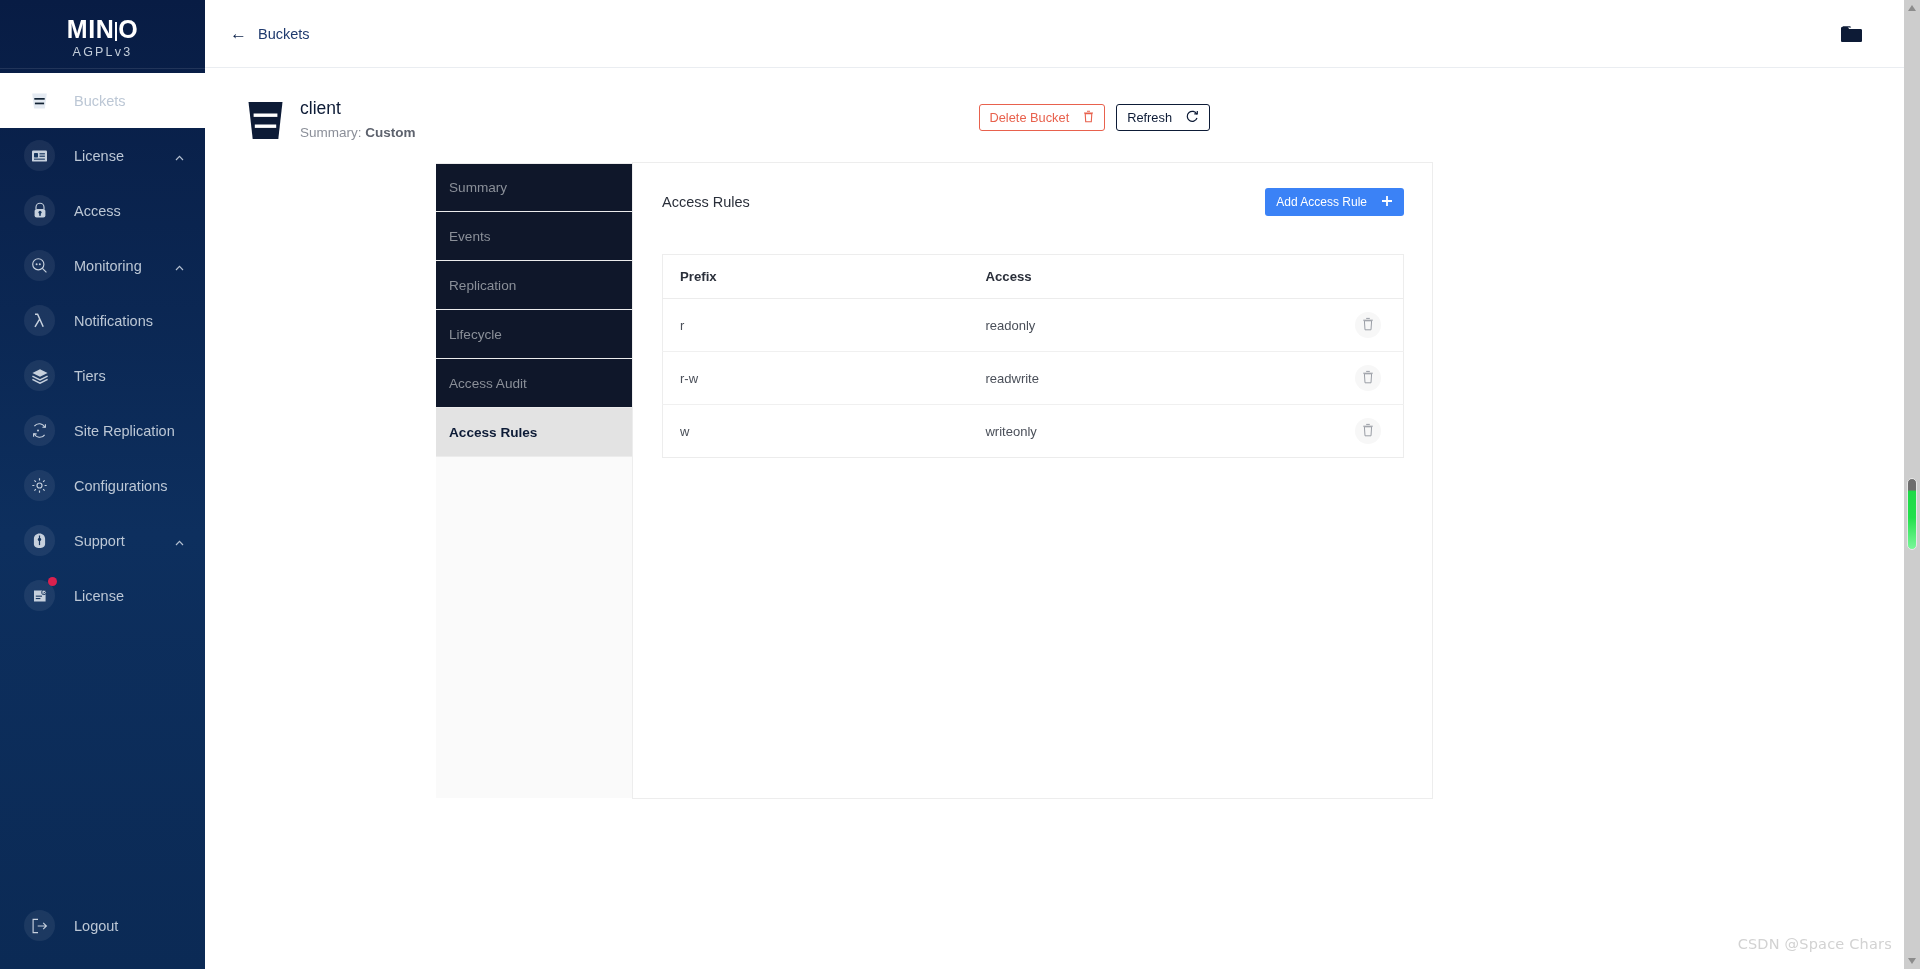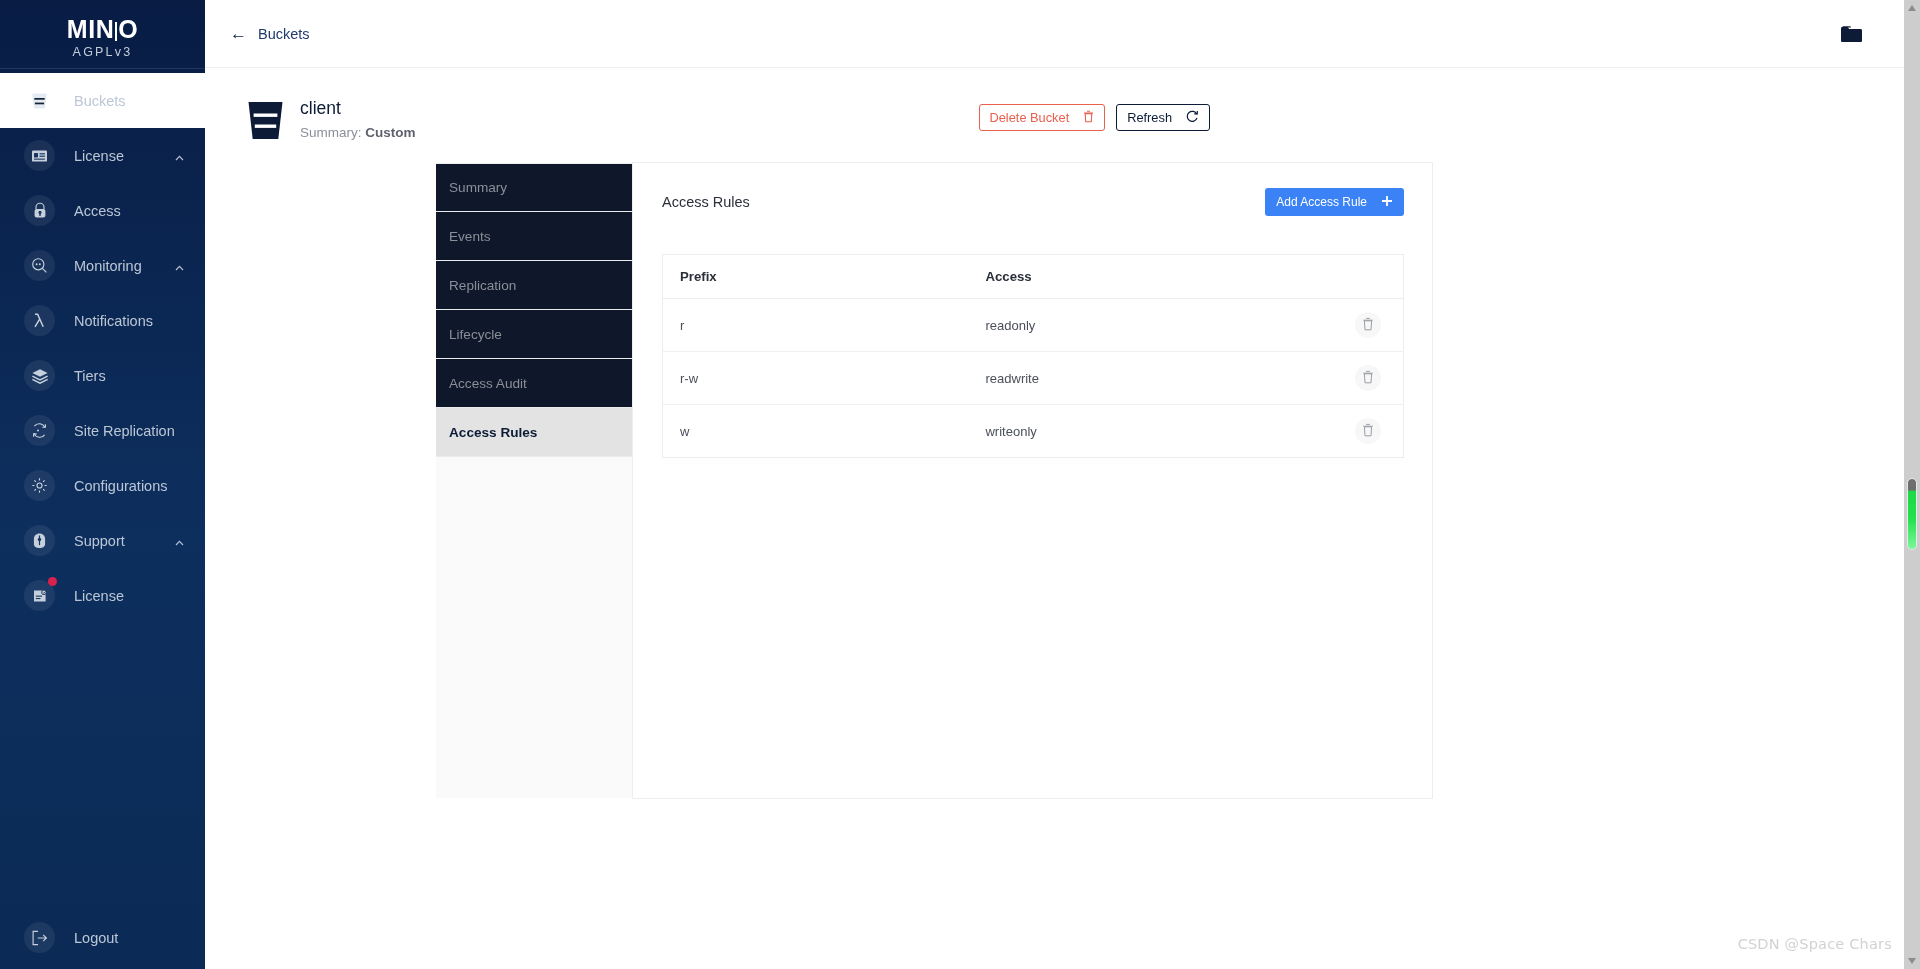--- a/index.html
+++ b/index.html
@@ -42,21 +42,21 @@
   }
   .menu-item.active .mi-icon { border: 2px solid #fff; background: transparent; }
   .mi-icon svg { display:block; }
   .mi-label { color:#bcc7d5; font-size: 14.5px; margin-left: 19px; white-space: nowrap; }
   .menu-item.active .mi-label { color:#bcc7d5; }
   .mi-chev { position:absolute; right: 21px; top: 50%; transform: translateY(-50%); }
   .badge-dot {
     position:absolute; top: -3px; right: -2px; width: 9px; height: 9px;
     border-radius: 50%; background: #d9214e;
   }
-  .logout-wrap { padding-bottom: 4px; }
+  .logout-wrap { padding-bottom: 16px; }
 
   
   .main { flex:1 1 auto; height:969px; position:relative; background:#fff; overflow:hidden; }
 
   .topbar {
     height: 68px; background:#fff; display:flex; align-items:center;
     border-bottom: 1px solid #eaedf1; position:relative;
   }
   .crumb { display:flex; align-items:center; margin-left: 25px; cursor:pointer; }
   .crumb-arrow { color:#0b2149; font-size:17px; line-height:1; margin-right:11px; }

